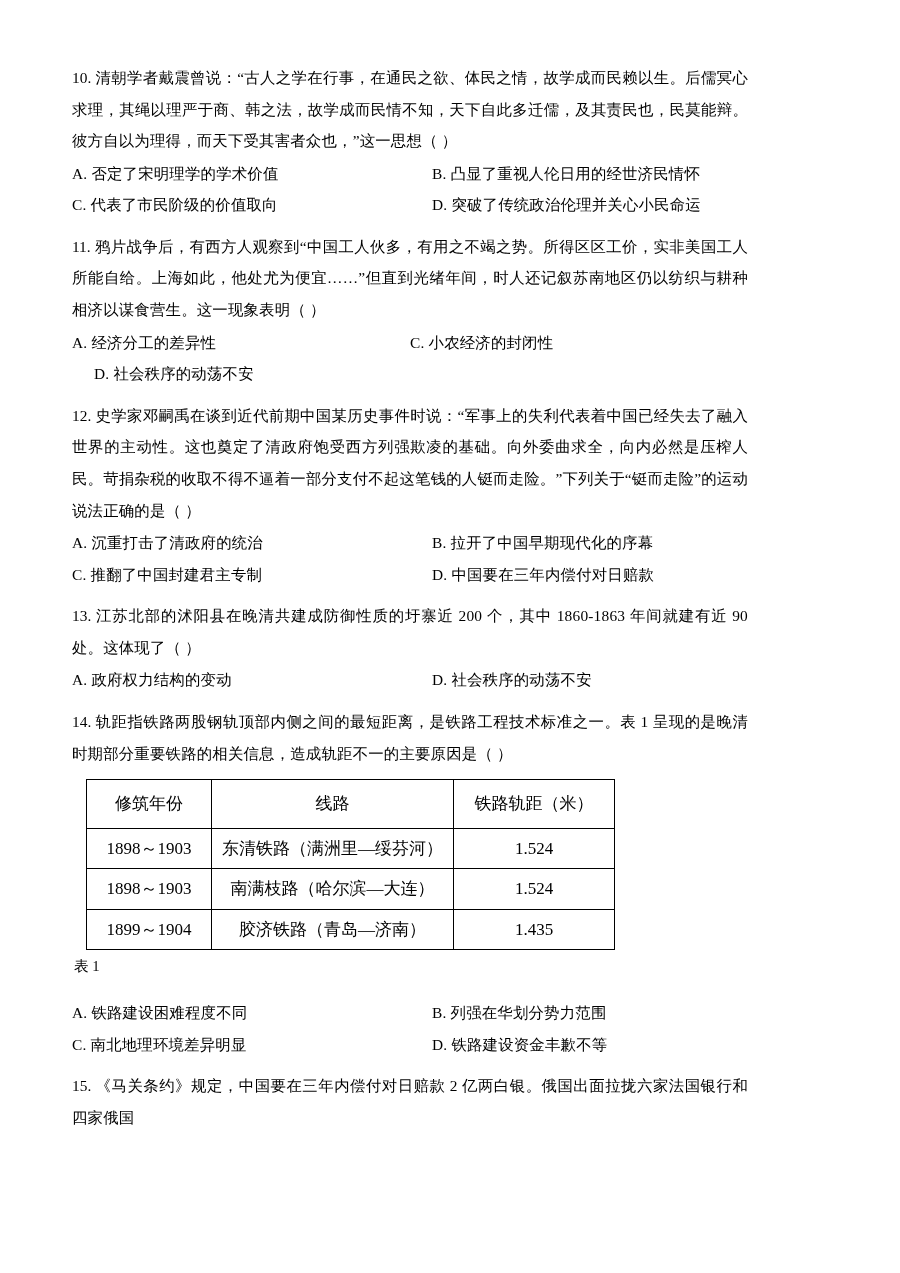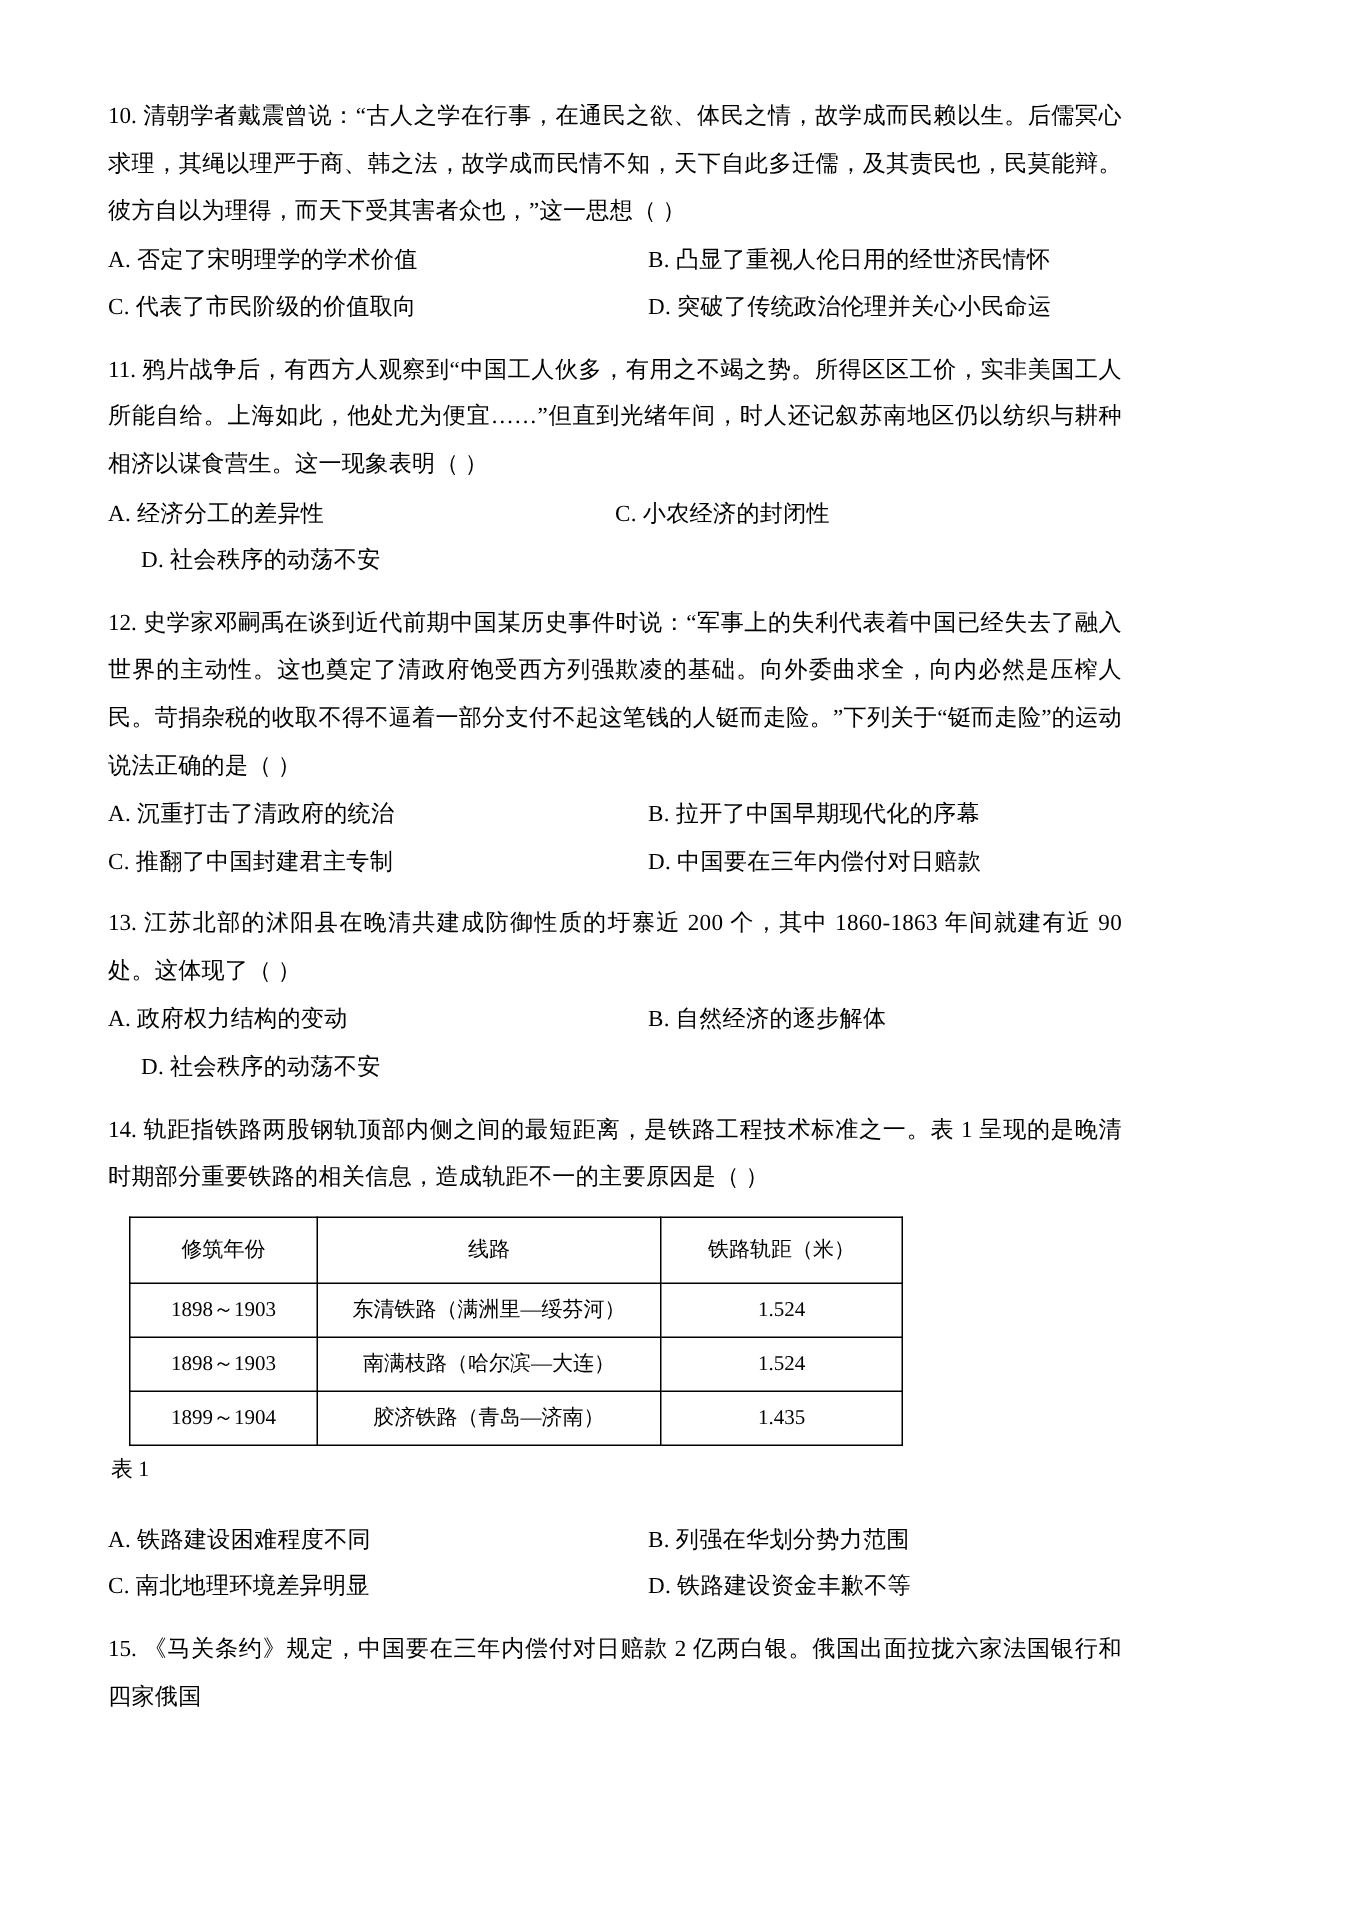--- a/index.html
+++ b/index.html
@@ -46,21 +46,21 @@
     line-height: 2.05;
     letter-spacing: 0.2px;
     white-space: nowrap;
   }
   .opt.right {
     padding-left: 22px;
   }
   table.data-table {
     border-collapse: collapse;
     margin: 10px 0 2px 14px;
-    font-size: 14px;
+    font-size: 17px;
   }
   table.data-table td {
     border: 1px solid #000;
     text-align: center;
     padding: 7px 10px;
     line-height: 1.5;
     white-space: nowrap;
   }
   table.data-table tr.head td {
     padding: 11px 10px;
@@ -105,21 +105,20 @@
       <div class="opt right">B. 拉开了中国早期现代化的序幕</div>
       <div class="opt">C. 推翻了中国封建君主专制</div>
       <div class="opt right">D. 中国要在三年内偿付对日赔款</div>
     </div>
   </div>
 
   <div class="q">
     <div class="q-body"><span class="num">13.</span> <span>江苏北部的沭阳县在晚清共建成防御性质的圩寨近 200 个，其中 1860-1863 年间就建有近 90 处。这体现了（    ）</span></div>
     <div class="options">
       <div class="opt">A. 政府权力结构的变动</div>
-      <div class="opt right">B. 自然经济的逐步解体</div>
       <div class="opt right">D. 社会秩序的动荡不安</div>
     </div>
   </div>
 
   <div class="q">
     <div class="q-body"><span class="num">14.</span> <span>轨距指铁路两股钢轨顶部内侧之间的最短距离，是铁路工程技术标准之一。表 1 呈现的是晚清时期部分重要铁路的相关信息，造成轨距不一的主要原因是（    ）</span></div>
 
     <table class="data-table">
       <tbody>
         <tr class="head">

